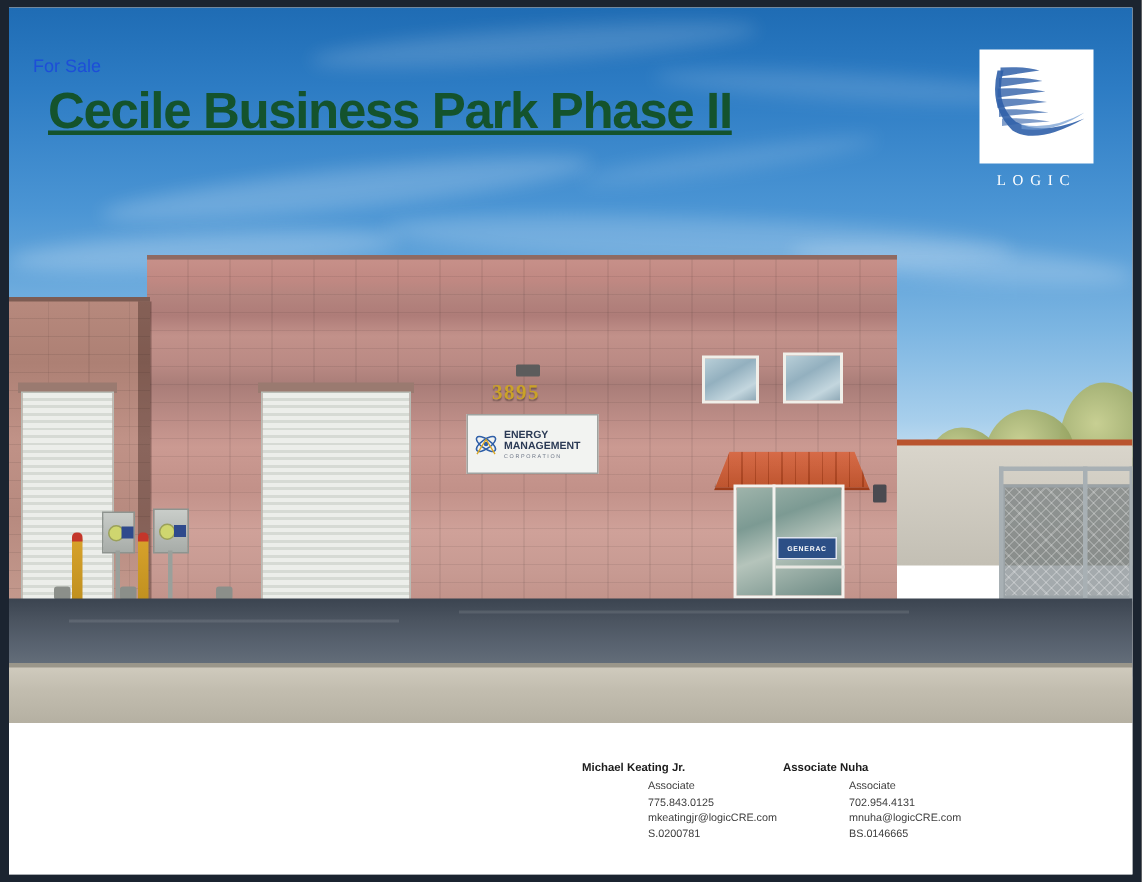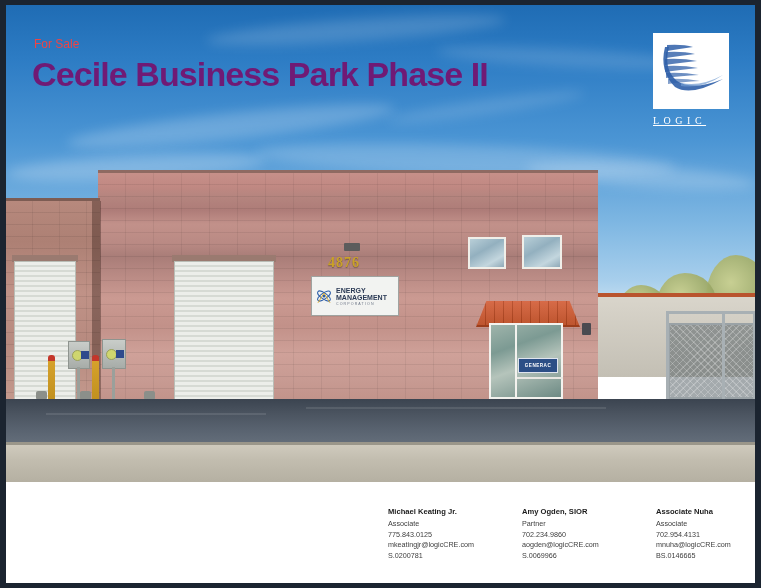--- a/index.html
+++ b/index.html
@@ -202,47 +202,47 @@
   .asphalt-streak{position:absolute;height:2px;background:rgba(255,255,255,.10);}
   .concrete{
     position:absolute;left:0;top:440px;width:749px;height:37px;
     background:linear-gradient(to bottom,#cfcabd 0%,#c2bdaf 40%,#b5b0a2 100%);
   }
   .curb{position:absolute;left:0;top:437px;width:749px;height:4px;background:#9a968a;}
 
   
   .header{position:absolute;left:0;top:0;width:749px;height:150px;}
   .eyebrow{
-    position:absolute;left:28px;top:32px;
-    font:400 12px "Liberation Sans",sans-serif;color:#ef4444;
+    position:absolute;left:16px;top:32px;
+    font:400 12px "Liberation Sans",sans-serif;color:#1d4ed8;
   }
   .title{
     position:absolute;left:26px;top:50px;
-    font:700 34px "Liberation Sans",sans-serif;color:#701a75;
-    letter-spacing:-.9px;white-space:nowrap;
+    font:700 34px "Liberation Sans",sans-serif;color:#14532d;
+    letter-spacing:-.9px;white-space:nowrap;text-decoration:underline;
   }
   .logo{position:absolute;left:647px;top:28px;width:76px;height:100px;}
   .logo-box{
     position:absolute;left:0;top:0;width:76px;height:76px;background:#ffffff;
   }
   .logo-word{
-    position:absolute;left:0;top:82px;width:76px;text-align:left;
-    font:400 10px "Liberation Serif",serif;color:#ffffff;letter-spacing:4.5px;text-decoration:underline;
+    position:absolute;left:0;top:82px;width:76px;text-align:center;
+    font:400 10px "Liberation Serif",serif;color:#ffffff;letter-spacing:4.5px;
   }
 
   
   .footer{position:absolute;left:0;top:477px;width:749px;height:101px;background:#ffffff;}
   .addr{
     position:absolute;left:28px;top:26px;
     font:400 9px "Liberation Sans",sans-serif;color:#3d3d3d;line-height:14px;
   }
   .contacts{position:absolute;left:382px;top:25px;display:flex;gap:42px;}
   .contact{width:92px;}
   .contact .nm{font:700 7.6px "Liberation Sans",sans-serif;color:#1c1c1c;margin-bottom:3px;}
-  .contact .ln{font:400 7.2px "Liberation Sans",sans-serif;color:#3d3d3d;line-height:10.5px;white-space:nowrap;}
+  .contact .ln{font:400 7.2px "Liberation Sans",sans-serif;color:#3d3d3d;line-height:10.5px;white-space:nowrap;margin-left:44px;}
 </style>
 </head>
 <body>
 
 <div class="page">
   <div class="sheet">
 
     <div class="hero">
 
       <div class="sky"></div>
@@ -268,21 +268,21 @@
       <div class="wing-cap"></div>
       <div class="wing"></div>
       <div class="wing-shadow"></div>
 
       <div class="rollup-head rh1"></div>
       <div class="rollup rollup-main"></div>
       <div class="rollup-head rh2"></div>
       <div class="rollup rollup-left"></div>
 
       <div class="light-fixture"></div>
-      <div class="addr-num">4876</div>
+      <div class="addr-num">3895</div>
 
       <div class="tenant-sign">
         <div class="tenant-mark">
           <svg viewBox="0 0 24 26" width="18" height="20">
             <ellipse cx="12" cy="13" rx="10" ry="4" fill="none" stroke="#2f5fa8" stroke-width="1.3" transform="rotate(35 12 13)"></ellipse>
             <ellipse cx="12" cy="13" rx="10" ry="4" fill="none" stroke="#2f5fa8" stroke-width="1.3" transform="rotate(-35 12 13)"></ellipse>
             <circle cx="12" cy="13" r="2" fill="#2f5fa8"></circle>
             <path d="M4 22 L12 9 L20 22" fill="none" stroke="#d9a520" stroke-width="1.2"></path>
           </svg>
         </div>
@@ -362,27 +362,20 @@
 
       <div class="contacts">
         <div class="contact">
           <div class="nm">Michael Keating Jr.</div>
           <div class="ln">Associate</div>
           <div class="ln">775.843.0125</div>
           <div class="ln">mkeatingjr@logicCRE.com</div>
           <div class="ln">S.0200781</div>
         </div>
         <div class="contact">
-          <div class="nm">Amy Ogden, SIOR</div>
-          <div class="ln">Partner</div>
-          <div class="ln">702.234.9860</div>
-          <div class="ln">aogden@logicCRE.com</div>
-          <div class="ln">S.0069966</div>
-        </div>
-        <div class="contact">
           <div class="nm">Associate Nuha</div>
           <div class="ln">Associate</div>
           <div class="ln">702.954.4131</div>
           <div class="ln">mnuha@logicCRE.com</div>
           <div class="ln">BS.0146665</div>
         </div>
       </div>
     </div>
 
   </div>

